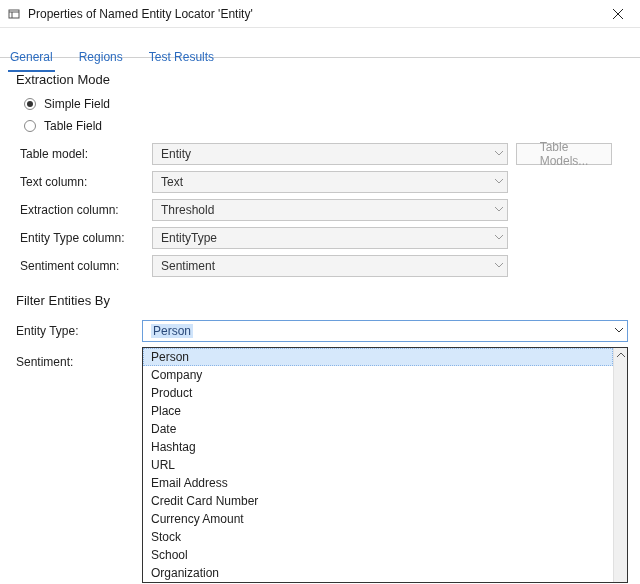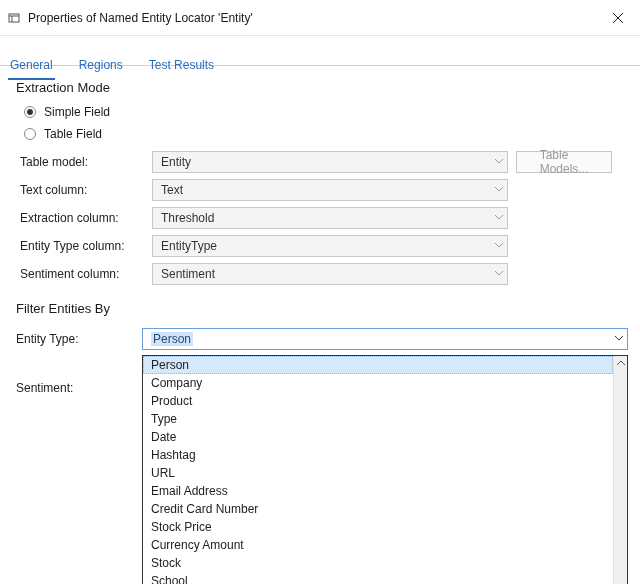--- a/index.html
+++ b/index.html
@@ -6,21 +6,21 @@
   html, body {
     margin: 0; padding: 0;
     font-family: "Segoe UI", Tahoma, sans-serif;
     font-size: 12px;
     color: #1a1a1a;
     background: #fff;
     width: 640px; height: 584px;
     overflow: hidden;
   }
   .titlebar {
-    height: 36px;
+    height: 28px;
     display: flex;
     align-items: center;
     border-bottom: 1px solid #e5e5e5;
     padding: 0 0 0 6px;
   }
   .titlebar .icon {
     width: 16px; height: 16px;
     margin-right: 6px;
     display: inline-flex;
     align-items: center; justify-content: center;
@@ -293,27 +293,26 @@
               <path d="M0 0 L4 4 L8 0" fill="none" stroke="#333"></path>
             </svg>
         </span>
       </div>
 
       <div class="dropdown">
         <div class="list" id="dropdown-list">
             <div class="opt hl">Person</div>
             <div class="opt">Company</div>
             <div class="opt">Product</div>
-            <div class="opt">Type</div>
+            <div class="opt">Place</div>
             <div class="opt">Date</div>
             <div class="opt">Hashtag</div>
             <div class="opt">URL</div>
             <div class="opt">Email Address</div>
             <div class="opt">Credit Card Number</div>
-            <div class="opt">Stock Price</div>
             <div class="opt">Currency Amount</div>
             <div class="opt">Stock</div>
             <div class="opt">School</div>
             <div class="opt">Organization</div>
           </div>
         <div class="scrollbar">
           <div class="sb-btn">
             <svg width="8" height="6" viewBox="0 0 8 6">
                 <path d="M0 5 L4 1 L8 5" fill="none" stroke="#555"></path>
               </svg>

